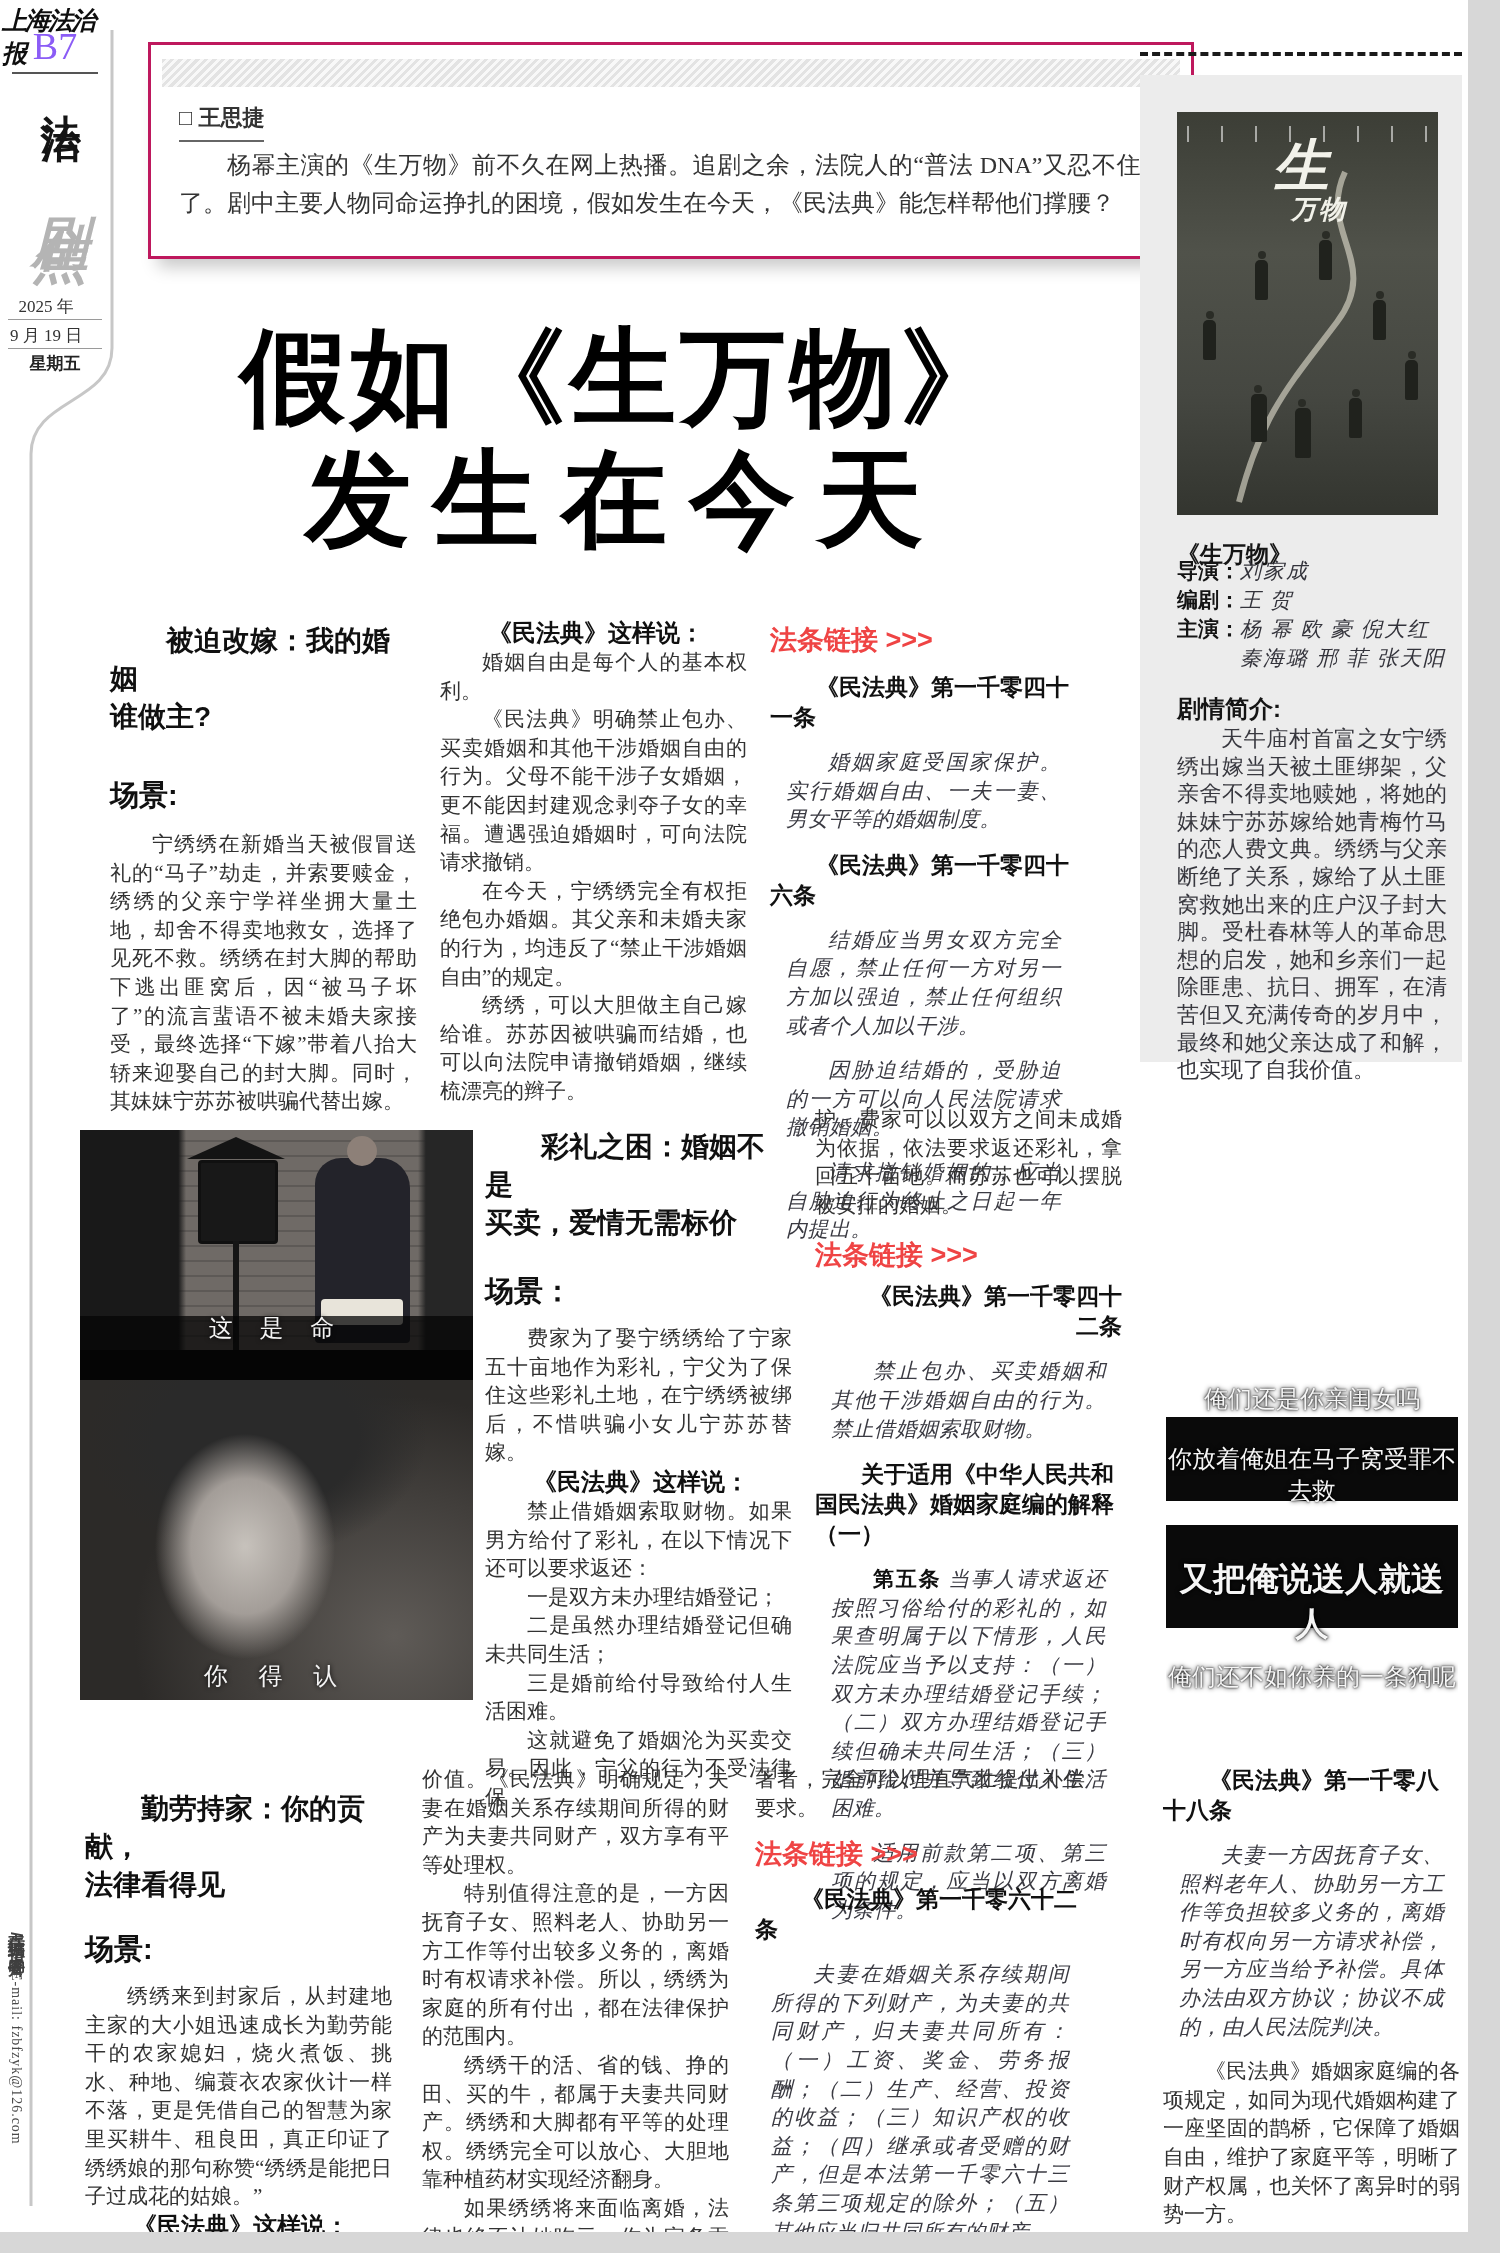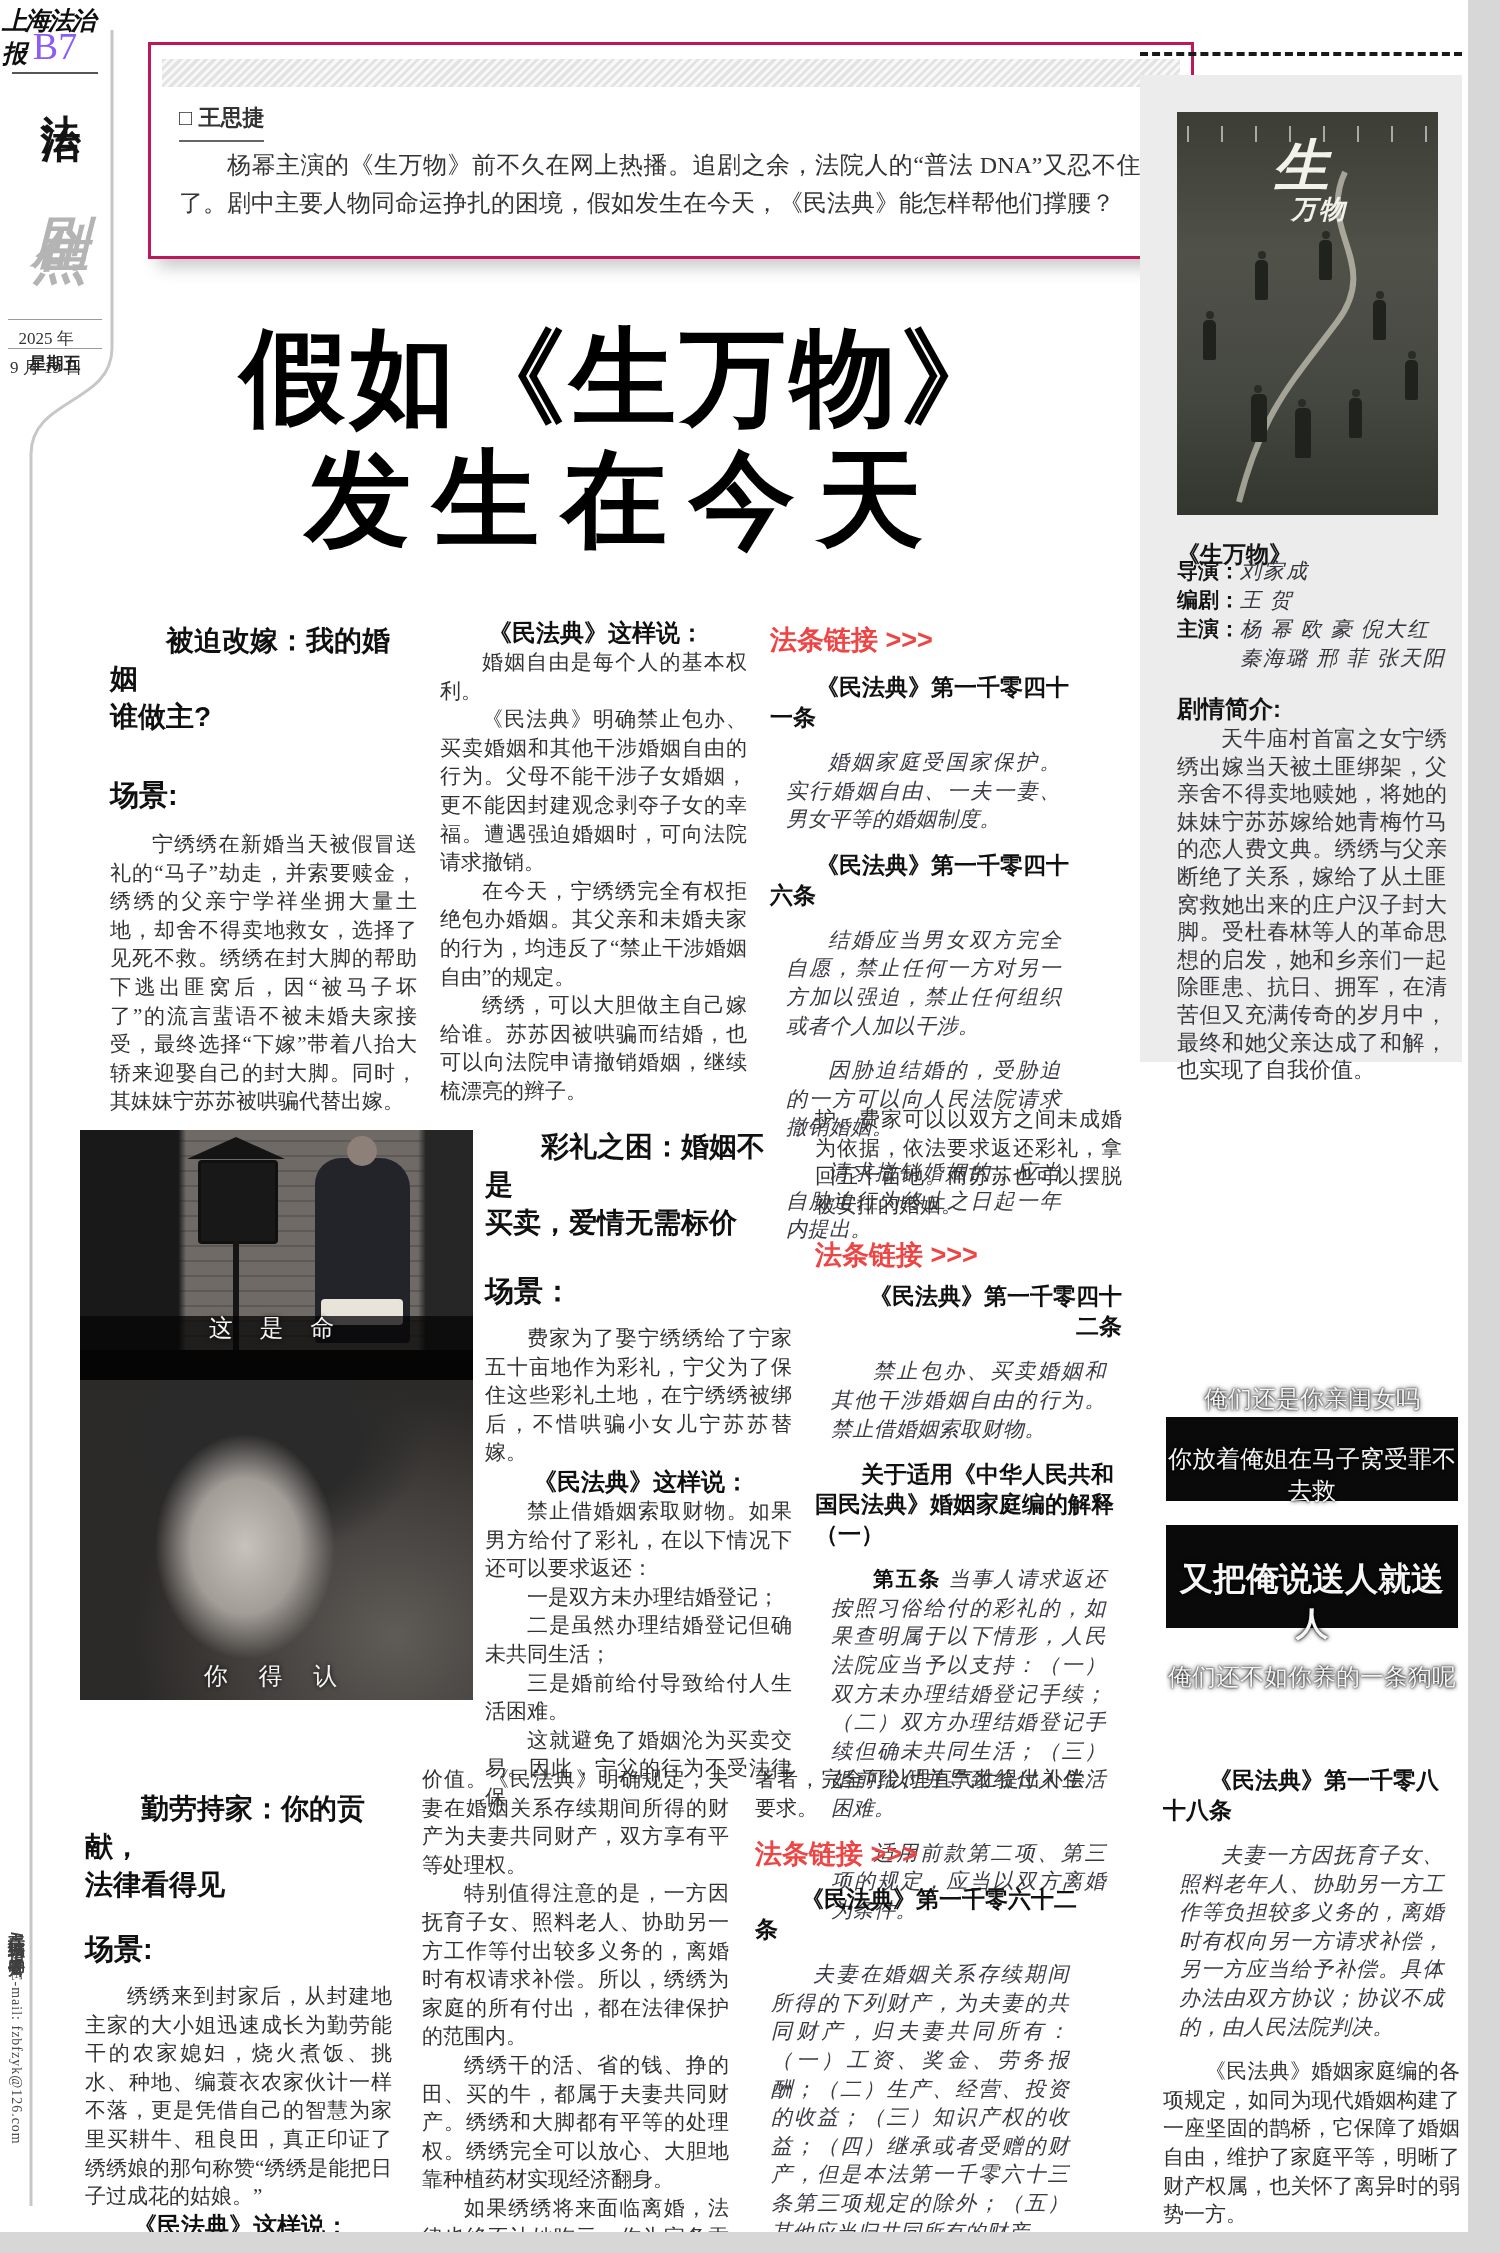--- a/index.html
+++ b/index.html
@@ -13,21 +13,21 @@
               font-weight:bold;font-size:25px;letter-spacing:-2px;color:#0e0e0e;}
   .page-no{left:0;top:24px;width:110px;text-align:center;font-family:"Liberation Serif",serif;
            font-size:38px;color:#8b5cf6;}
   .mast-rule{left:12px;width:86px;border-top:2px solid #555;height:0;}
   .mast-rule-thin{left:8px;width:94px;border-top:1.5px solid #9a9a9a;height:0;}
   .section-vert{left:34px;top:82px;writing-mode:vertical-rl;font-size:40px;font-weight:bold;
                 color:#141414;letter-spacing:8px;font-family:"Liberation Sans",sans-serif;}
   .focus-vert{left:22px;top:172px;writing-mode:vertical-rl;font-size:56px;color:#b4b4b4;
               font-family:"Liberation Serif",serif;font-style:italic;font-weight:bold;letter-spacing:10px;}
   .mast-date{left:0;width:92px;text-align:center;font-family:"Liberation Serif",serif;
-             font-size:17px;color:#333;margin-top:32px;}
+             font-size:17px;color:#333;}
   .mast-week{left:0;width:110px;text-align:center;font-size:17px;font-weight:bold;color:#222;}
 
   
   .intro-box{left:100px;top:42px;width:1040px;height:211px;border:3px solid #be185d;background:#fff;
              box-shadow:0 18px 16px -10px rgba(0,0,0,0.22);margin-left:48px;}
   .intro-hatch{position:absolute;left:11px;right:11px;top:14px;height:28px;
     background:repeating-linear-gradient(135deg,#e3e3e3 0 3px,#f8f8f8 3px 6px);}
   .intro-byline{position:absolute;left:28px;top:58px;font-size:22px;font-weight:bold;color:#333;
                 border-bottom:2px solid #666;padding-bottom:7px;}
   .intro-text{position:absolute;left:28px;right:26px;top:102px;font-size:24px;line-height:37.5px;

